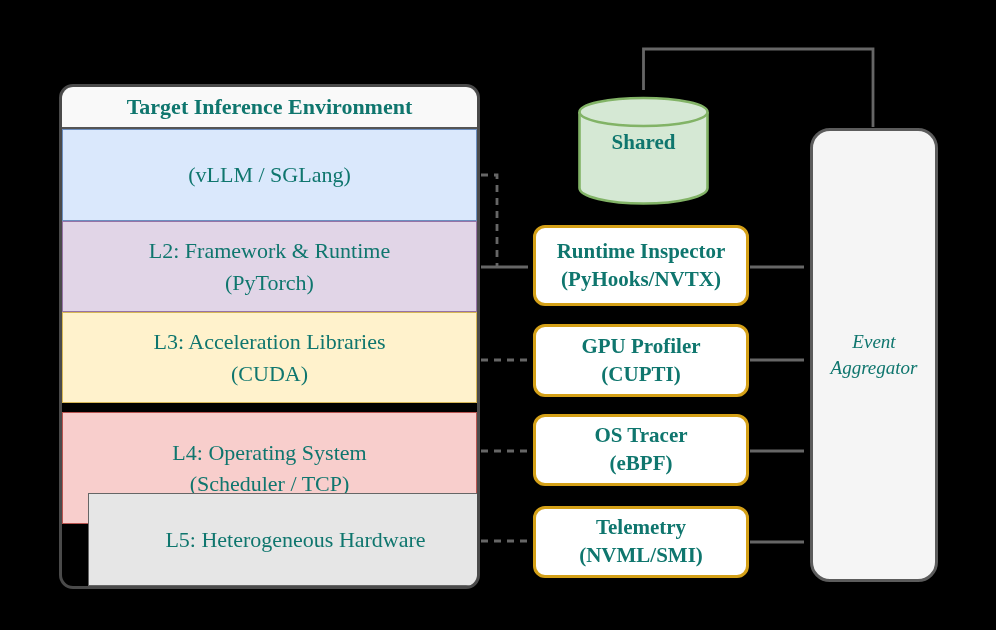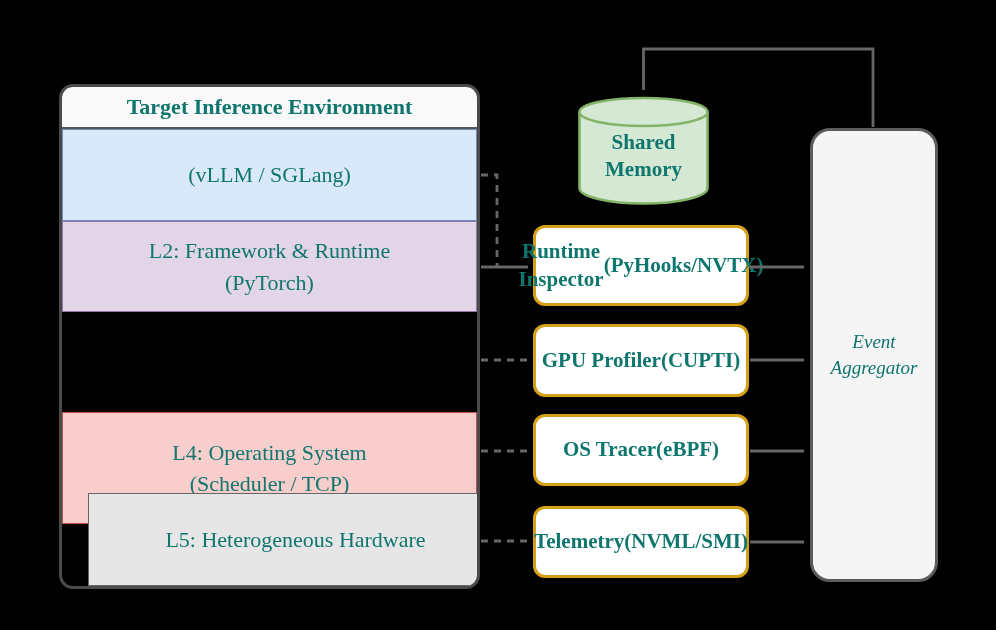--- a/index.html
+++ b/index.html
@@ -27,21 +27,21 @@
   }
   .layer-1{top:42px;height:92px;}
   .layer-2{top:134px;height:91px;}
   .layer-3{top:225px;height:91px;}
   .layer-4{top:325px;height:112px;}
   .layer-5{top:406px;height:93px;margin-left:26px;}
   
   .collector{
     position:absolute;left:533px;width:216px;box-sizing:border-box;
     background:#fff;border:3px solid #d4a017;border-radius:12px;
-    display:flex;flex-direction:row;align-items:center;justify-content:center;
+    display:flex;flex-direction:column;align-items:center;justify-content:center;
     font-weight:bold;font-size:21px;line-height:1.33;text-align:center;
   }
   .collector-1{top:225px;height:81px;}
   .collector-2{top:324px;height:73px;}
   .collector-3{top:414px;height:72px;}
   .collector-4{top:506px;height:72px;}
   
   .cylinder{position:absolute;left:578px;top:96px;width:131px;height:109px;}
   .cylinder svg{position:absolute;left:0;top:0;}
   .cyl-label{
@@ -68,37 +68,40 @@
   <div class="env" style="border-color: rgb(74, 74, 74);">
     <div class="env-header" style="background-color: rgb(249, 249, 249);">Target Inference Environment</div>
 
     <div class="layer layer-1" style="background-color: rgb(218, 232, 252); border-color: rgb(108, 142, 191);">
       <div>(vLLM / SGLang)</div>
     </div>
     <div class="layer layer-2" style="background-color: rgb(225, 213, 231); border-color: rgb(150, 115, 166);">
       <div>L2: Framework &amp; Runtime</div>
       <div>(PyTorch)</div>
     </div>
+    <div class="layer layer-3" style="background-color: rgb(255, 242, 204); border-color: rgb(214, 182, 86);">
+      <div>L3: Acceleration Libraries</div>
+      <div>(CUDA)</div>
+    </div>
     <div class="layer layer-4" style="background-color: rgb(248, 206, 204); border-color: rgb(184, 84, 80);">
       <div>L4: Operating System</div>
       <div>(Scheduler / TCP)</div>
     </div>
     <div class="layer layer-5" style="background-color: rgb(230, 230, 230); border-color: rgb(102, 102, 102);">
       <div>L5: Heterogeneous Hardware</div>
     </div>
   </div>
 
   <div class="cylinder">
     <svg width="131" height="109" viewBox="0 0 131 109">
       <path d="M 1.5 16 V 92 A 64 15.5 0 0 0 129.5 92 V 16" stroke-width="2.6" stroke="#82b366" fill="#d5e8d4"></path>
       <ellipse cx="65.5" cy="16" rx="64" ry="14" stroke-width="2.6" stroke="#82b366" fill="#d5e8d4"></ellipse>
     </svg>
     <div class="cyl-label">
       <div>Shared</div>
-      <div>Memory</div>
     </div>
   </div>
 
   <div class="collector collector-1" style="border-color: rgb(212, 160, 23); background-color: rgb(255, 255, 255);">
     <div>Runtime Inspector</div>
     <div>(PyHooks/NVTX)</div>
   </div>
   <div class="collector collector-2" style="border-color: rgb(212, 160, 23); background-color: rgb(255, 255, 255);">
     <div>GPU Profiler</div>
     <div>(CUPTI)</div>

